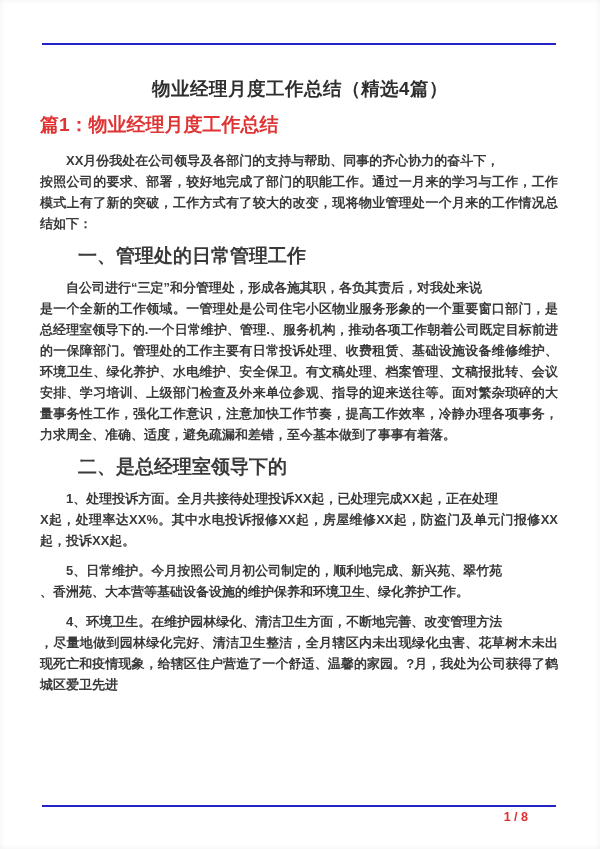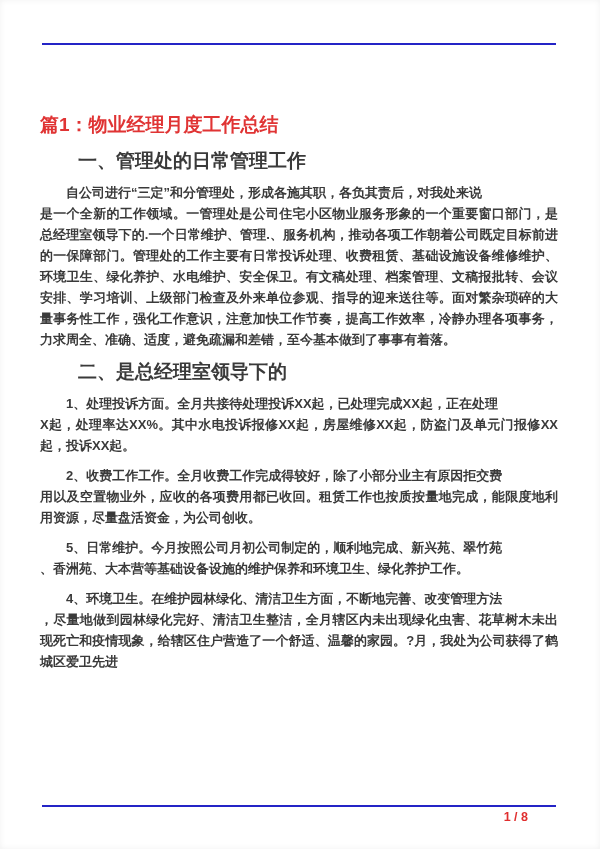--- a/index.html
+++ b/index.html
@@ -77,39 +77,40 @@
     color: #e02e2e;
   }
 </style>
 </head>
 <body>
 
 <div class="page">
 
   <div class="rule rule-top"></div>
 
+  <div class="doc-title">物业经理月度工作总结（精选4篇）</div>
 
   <div class="content">
 
     <div class="section-heading">篇1：物业经理月度工作总结</div>
 
+    <div class="para">XX月份我处在公司领导及各部门的支持与帮助、同事的齐心协力的奋斗下，
+按照公司的要求、部署，较好地完成了部门的职能工作。通过一月来的学习与工作，工作模式上有了新的突破，工作方式有了较大的改变，现将物业管理处一个月来的工作情况总结如下：</div>
 
     <div class="subhead">一、管理处的日常管理工作</div>
 
     <div class="para">自公司进行“三定”和分管理处，形成各施其职，各负其责后，对我处来说
 是一个全新的工作领域。一管理处是公司住宅小区物业服务形象的一个重要窗口部门，是总经理室领导下的.一个日常维护、管理.、服务机构，推动各项工作朝着公司既定目标前进的一保障部门。管理处的工作主要有日常投诉处理、收费租赁、基础设施设备维修维护、环境卫生、绿化养护、水电维护、安全保卫。有文稿处理、档案管理、文稿报批转、会议安排、学习培训、上级部门检查及外来单位参观、指导的迎来送往等。面对繁杂琐碎的大量事务性工作，强化工作意识，注意加快工作节奏，提高工作效率，冷静办理各项事务，力求周全、准确、适度，避免疏漏和差错，至今基本做到了事事有着落。</div>
 
     <div class="subhead">二、是总经理室领导下的</div>
 
     <div class="para">1、处理投诉方面。全月共接待处理投诉XX起，已处理完成XX起，正在处理
 X起，处理率达XX%。其中水电投诉报修XX起，房屋维修XX起，防盗门及单元门报修XX起，投诉XX起。</div>
 
 
-    <div class="para">2、收费工作工作。全月收费工作完成得较好，除了小部分业主有原因拒交费
-用以及空置物业外，应收的各项费用都已收回。租赁工作也按质按量地完成，能限度地利用资源，尽量盘活资金，为公司创收。</div>
 
     <div class="para">5、日常维护。今月按照公司月初公司制定的，顺利地完成、新兴苑、翠竹苑
 、香洲苑、大本营等基础设备设施的维护保养和环境卫生、绿化养护工作。</div>
 
     <div class="para">4、环境卫生。在维护园林绿化、清洁卫生方面，不断地完善、改变管理方法
 ，尽量地做到园林绿化完好、清洁卫生整洁，全月辖区内未出现绿化虫害、花草树木未出现死亡和疫情现象，给辖区住户营造了一个舒适、温馨的家园。?月，我处为公司获得了鹤城区爱卫先进</div>
 
   </div>
 
   <div class="rule rule-bottom"></div>

